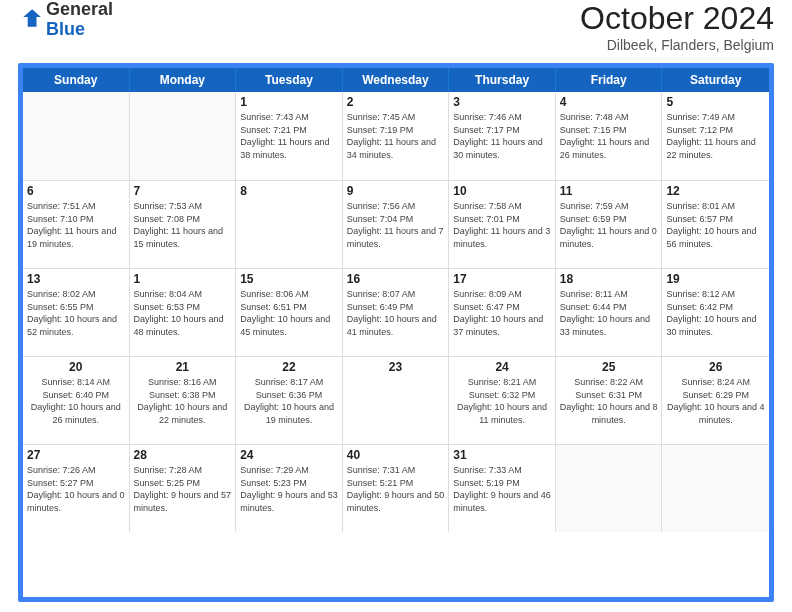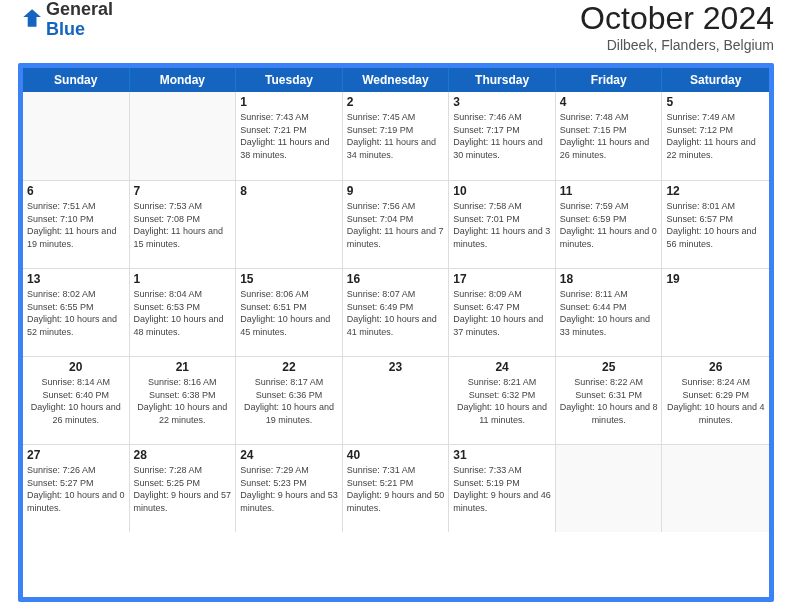--- a/index.html
+++ b/index.html
@@ -213,20 +213,21 @@
           <div class="cal-cell">
             <div class="day-num">17</div>
             <div class="day-info">Sunrise: 8:09 AM<br>Sunset: 6:47 PM<br>Daylight: 10 hours and 37 minutes.</div>
           </div>
           <div class="cal-cell">
             <div class="day-num">18</div>
             <div class="day-info">Sunrise: 8:11 AM<br>Sunset: 6:44 PM<br>Daylight: 10 hours and 33 minutes.</div>
           </div>
           <div class="cal-cell">
             <div class="day-num">19</div>
+            <div class="day-info">Sunrise: 8:12 AM<br>Sunset: 6:42 PM<br>Daylight: 10 hours and 30 minutes.</div>
           </div>
         </div>
         <div class="cal-row" style="min-height: 88px; text-align: center;">
           <div class="cal-cell">
             <div class="day-num">20</div>
             <div class="day-info">Sunrise: 8:14 AM<br>Sunset: 6:40 PM<br>Daylight: 10 hours and 26 minutes.</div>
           </div>
           <div class="cal-cell">
             <div class="day-num">21</div>
             <div class="day-info">Sunrise: 8:16 AM<br>Sunset: 6:38 PM<br>Daylight: 10 hours and 22 minutes.</div>

